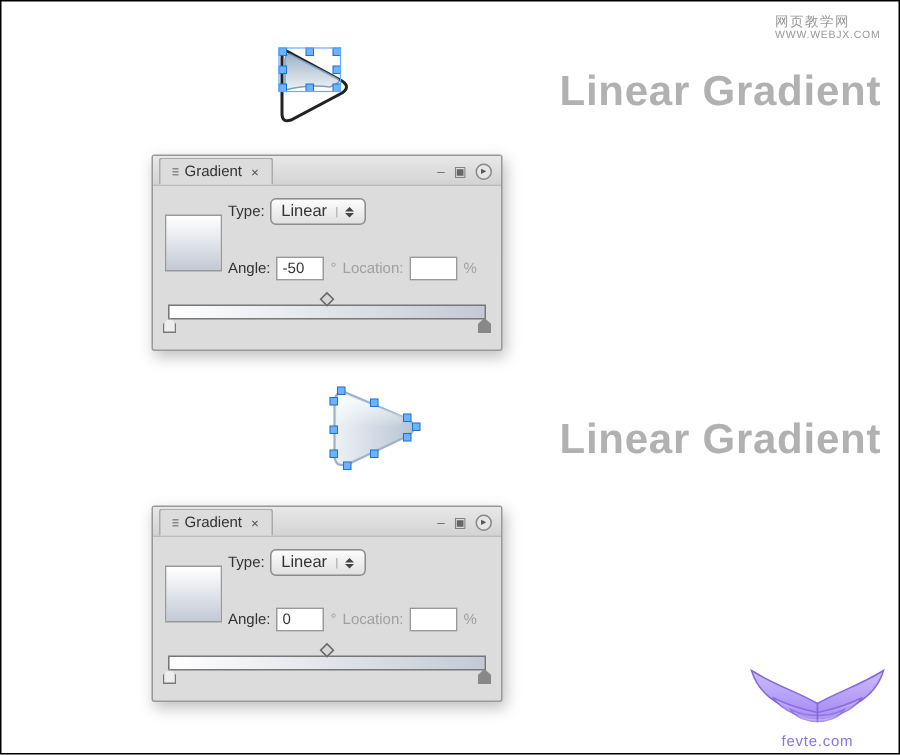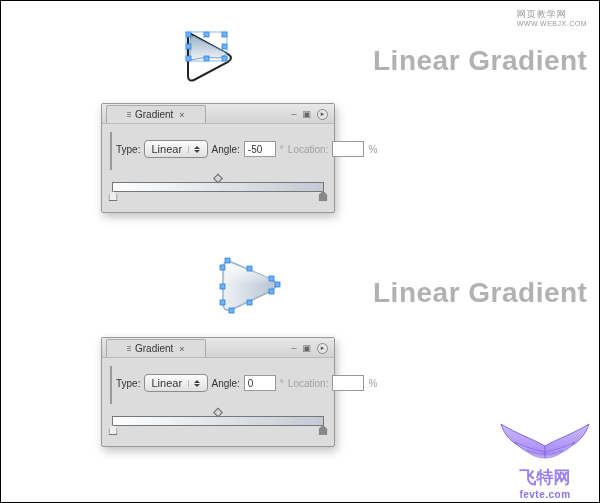--- a/index.html
+++ b/index.html
@@ -53,21 +53,21 @@
   .panel-header {
     height: 20px;
     background: linear-gradient(#e8e8e8,#d3d3d3);
     border-bottom: 1px solid #bbb;
     display: flex;
     align-items: flex-end;
   }
   .tab {
     margin-left: 4px;
     height: 18px;
-    padding: 0 20px;
+    padding: 0 8px;
     background: #dcdcdc;
     border: 1px solid #aaa;
     border-bottom: none;
     border-radius: 2px 2px 0 0;
     display: flex;
     align-items: center;
     gap: 4px;
   }
   .tab-grip {
     width: 4px;
@@ -113,21 +113,22 @@
     width: 38px;
     height: 38px;
     border: 1px solid #999;
     box-shadow: inset 0 0 0 1px #fff;
   }
   .swatch-inner {
     width: 100%; height: 100%;
   }
   .controls-col {
     display: flex;
-    gap: 3px;
+    flex-direction: column;
+    gap: 17px;
   }
   .label { color: #333; }
   .disabled { color: #a0a0a0; }
   .select {
     height: 18px;
     display: flex;
     align-items: center;
     background: linear-gradient(#fdfdfd,#e0e0e0);
     border: 1px solid #8c8c8c;
     border-radius: 4px;
@@ -196,21 +197,20 @@
     right: 6px;
     bottom: 2px;
     text-align: center;
   }
   .logo svg { display:block; margin:0 auto; }
   .logo-text {
     font-size: 10px;
     color: #8c72e6;
     text-shadow: 0 1px 0 #fff;
     letter-spacing: 0.5px;
-    font-weight: bold;
   }
   .logo-cap {
     font-size: 17px;
     font-weight: bold;
     color: #9a80f0;
   }
 </style>
 </head>
 <body>
 
@@ -404,17 +404,14 @@
     </defs>
     <g fill="url(#wing)" stroke="#8568dd" stroke-width="1">
       <path d="M48 40 C30 38 10 30 4 10 C20 20 34 24 48 32 Z"></path>
       <path d="M48 40 C66 38 86 30 92 10 C76 20 62 24 48 32 Z"></path>
       <path d="M48 42 C38 42 26 38 18 28 C30 34 38 36 48 38 Z" opacity="0.85"></path>
       <path d="M48 42 C58 42 70 38 78 28 C66 34 58 36 48 38 Z" opacity="0.85"></path>
       <path d="M48 44 C42 44 34 42 30 36 C38 40 42 40 48 40 Z" opacity="0.7"></path>
       <path d="M48 44 C54 44 62 42 66 36 C58 40 54 40 48 40 Z" opacity="0.7"></path>
     </g>
   </svg>
-  <div>
-    <span class="logo-cap">飞特网</span>
-  </div>
   <div class="logo-text">fevte.com</div>
 </div>
 
 </body></html>

